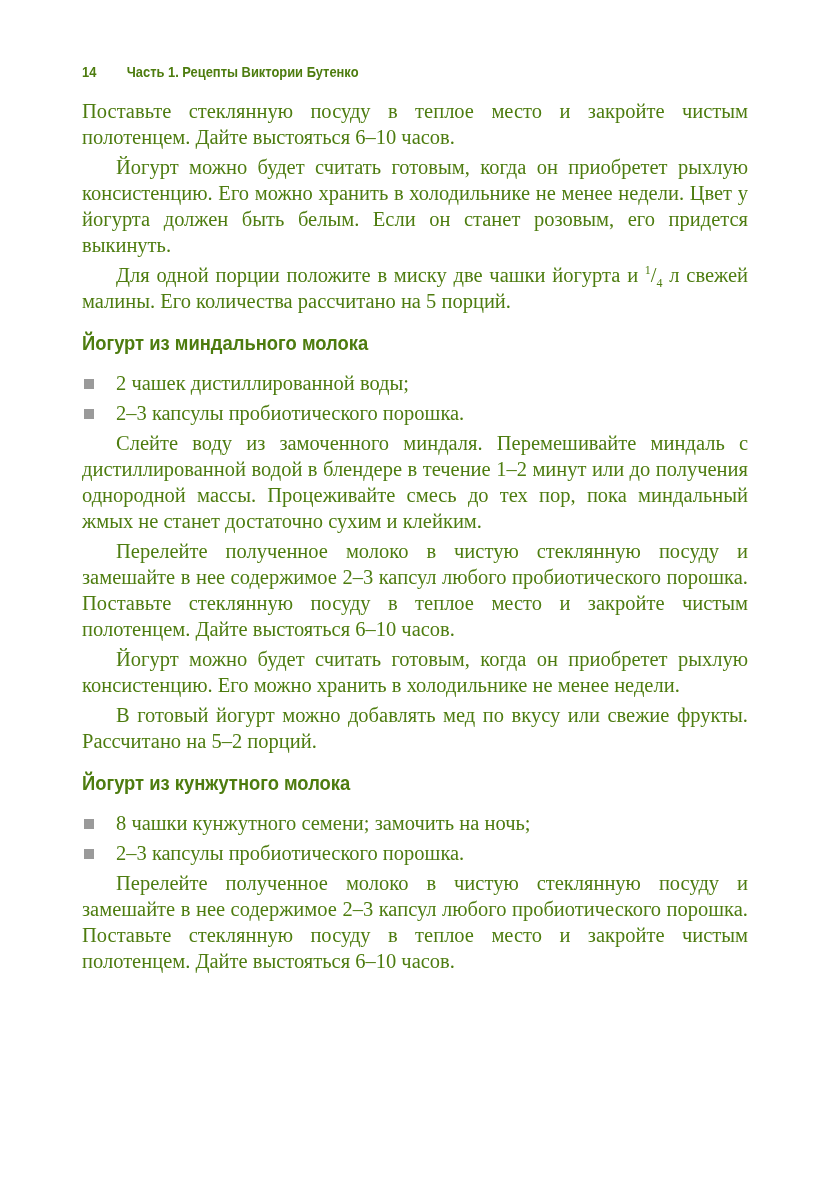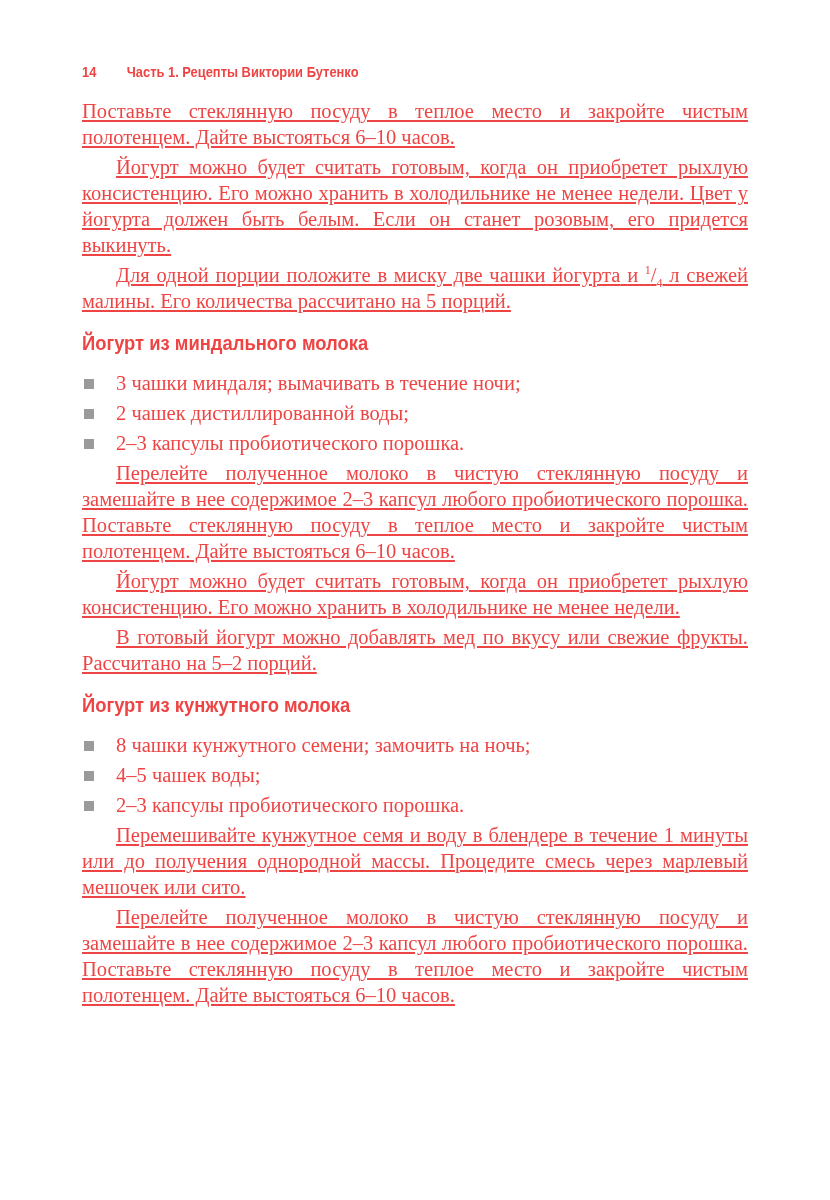--- a/index.html
+++ b/index.html
@@ -1,21 +1,21 @@
 <!DOCTYPE html>
 <html><head>
 <meta charset="utf-8">
 <style>
   html, body { margin: 0; padding: 0; background: #ffffff; }
   body { width: 830px; height: 1200px; position: relative; overflow: hidden; }
-  .page { position: absolute; left: 82px; top: 58px; width: 666px; color: #ef4444; }
+  .page { position: absolute; left: 82px; top: 58px; width: 666px; color: #4d7c0f; }
   .running-head { font-family: "Liberation Sans", sans-serif; font-weight: bold; font-size: 15px; height: 40px; line-height: 28px; transform: scaleX(0.86); transform-origin: left; white-space: nowrap; }
   .running-head .num { display: inline-block; width: 52px; }
   .text { font-family: "Liberation Serif", serif; font-size: 20.5px; line-height: 26px; text-align: justify; }
-  .p { margin: 0 0 4px 0; text-decoration: underline; }
+  .p { margin: 0 0 4px 0; }
   .p.indent { text-indent: 34px; }
   .p.noind { text-indent: 0; }
   h2 { font-family: "Liberation Sans", sans-serif; font-weight: bold; font-size: 20px; margin: 16px 0 14px 0; line-height: 26px; transform: scaleX(0.92); transform-origin: left; white-space: nowrap; }
   ul { list-style: none; margin: 0; padding: 0; }
   li { position: relative; padding-left: 34px; margin-bottom: 4px; }
   li .bullet { position: absolute; left: 2px; top: 9px; width: 10px; height: 10px; background: #9a9a9a; }
   sup, sub { font-size: 12px; line-height: 0; }
 </style>
 </head>
 <body>
@@ -28,30 +28,29 @@
   <div class="text">
     <p class="p noind">Поставьте стеклянную посуду в теплое место и закройте чистым полотенцем. Дайте выстояться 6–10 часов.</p>
     <p class="p indent">Йогурт можно будет считать готовым, когда он приобретет рыхлую консистенцию. Его можно хранить в холодильнике не менее недели. Цвет у йогурта должен быть белым. Если он станет розовым, его придется выкинуть.</p>
     <p class="p indent">
       <span>Для одной порции положите в миску две чашки йогурта</span>
       <span>и </span><sup>1</sup><span>/</span><sub>4</sub><span> л свежей малины. Его количества рассчитано на 5 порций.</span>
     </p>
 
     <h2>Йогурт из миндального молока</h2>
     <ul>
-      <li><span class="bullet"></span><span>3 чашки миндаля; вымачивать в течение ночи;</span></li>
+      <li><span class="bullet"></span></li>
       <li><span class="bullet"></span><span>2 чашек дистиллированной воды;</span></li>
       <li><span class="bullet"></span><span>2–3 капсулы пробиотического порошка.</span></li>
     </ul>
+    <p class="p indent">Слейте воду из замоченного миндаля. Перемешивайте миндаль с дистиллированной водой в блендере в течение 1–2 минут или до получения однородной массы. Процеживайте смесь до тех пор, пока миндальный жмых не станет достаточно сухим и клейким.</p>
     <p class="p indent">Перелейте полученное молоко в чистую стеклянную посуду и замешайте в нее содержимое 2–3 капсул любого пробиотического порошка. Поставьте стеклянную посуду в теплое место и закройте чистым полотенцем. Дайте выстояться 6–10 часов.</p>
     <p class="p indent">Йогурт можно будет считать готовым, когда он приобретет рыхлую консистенцию. Его можно хранить в холодильнике не менее недели.</p>
     <p class="p indent">В готовый йогурт можно добавлять мед по вкусу или свежие фрукты. Рассчитано на 5–2 порций.</p>
 
     <h2>Йогурт из кунжутного молока</h2>
     <ul>
       <li><span class="bullet"></span><span>8 чашки кунжутного семени; замочить на ночь;</span></li>
-      <li><span class="bullet"></span><span>4–5 чашек воды;</span></li>
       <li><span class="bullet"></span><span>2–3 капсулы пробиотического порошка.</span></li>
     </ul>
-    <p class="p indent">Перемешивайте кунжутное семя и воду в блендере в течение 1 минуты или до получения однородной массы. Процедите смесь через марлевый мешочек или сито.</p>
     <p class="p indent">Перелейте полученное молоко в чистую стеклянную посуду и замешайте в нее содержимое 2–3 капсул любого пробиотического порошка. Поставьте стеклянную посуду в теплое место и закройте чистым полотенцем. Дайте выстояться 6–10 часов.</p>
   </div>
 </div>
 
 </body></html>

